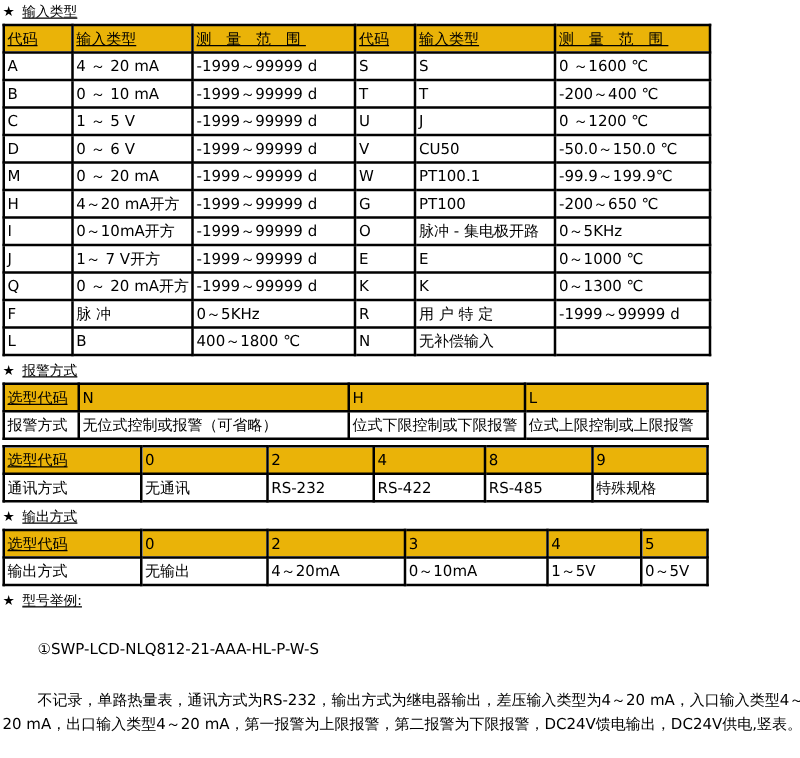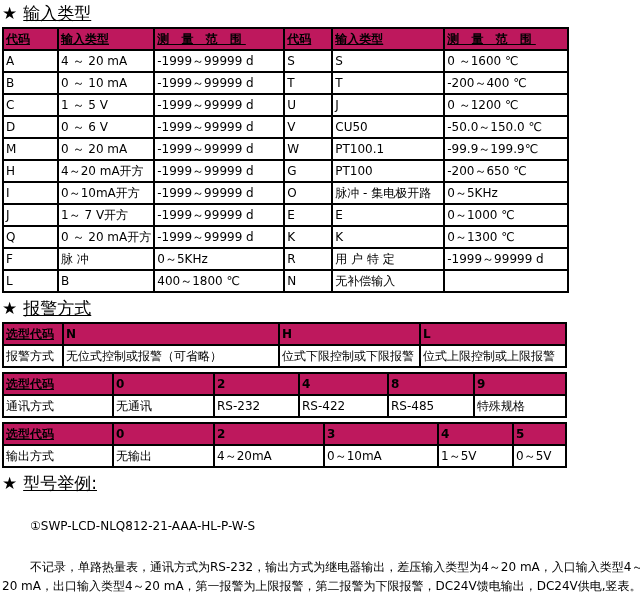--- a/index.html
+++ b/index.html
@@ -4,42 +4,42 @@
 <style>
   html, body { margin: 0; padding: 0; background: #ffffff; }
   body {
     width: 640px; height: 606px; overflow: hidden;
     color: #000;
     font-family: "DejaVu Sans", "Liberation Sans", sans-serif;
     font-size: 12px;
   }
   .page { padding: 1px 0 0 2px; }
   .section-title {
-    font-size: 17px;
+    font-size: 11px;
     margin: 1px 0 2px 0;
     white-space: nowrap;
   }
   .section-title .star { text-decoration: none; margin-right: 6px; }
   .u { text-decoration: underline; }
   table.tbl {
     border-collapse: collapse;
     table-layout: fixed;
     margin: 0 0 4px 0;
   }
   table.tbl td {
     border: 2px solid #000;
     height: 20px;
     padding: 0 2px;
     font-size: 12px;
     line-height: 14px;
     white-space: nowrap;
     overflow: hidden;
     vertical-align: middle;
   }
-  td.yellow { background: #be185d; font-weight: bold; }
+  td.yellow { background: #eab308; }
   .examples { margin-top: 2px; }
   .ex-line {
     white-space: nowrap;
     line-height: 19px;
     font-size: 12px;
   }
   .ex-line.indent { padding-left: 28px; margin-top: 22px; }
   .sp { letter-spacing: 4px; }
 </style>
 </head>
@@ -210,20 +210,23 @@
       <td>通讯方式</td>
       <td>无通讯</td>
       <td>RS-232</td>
       <td>RS-422</td>
       <td>RS-485</td>
       <td>特殊规格</td>
     </tr>
     </tbody>
   </table>
 
+  <div class="section-title">
+    <span class="star">★</span><span class="u">输出方式</span>
+  </div>
 
   <table class="tbl">
     <colgroup>
       <col style="width:110px">
         <col style="width:101px">
         <col style="width:110px">
       <col style="width:114px">
         <col style="width:75px">
         <col style="width:53px">
     </colgroup>

